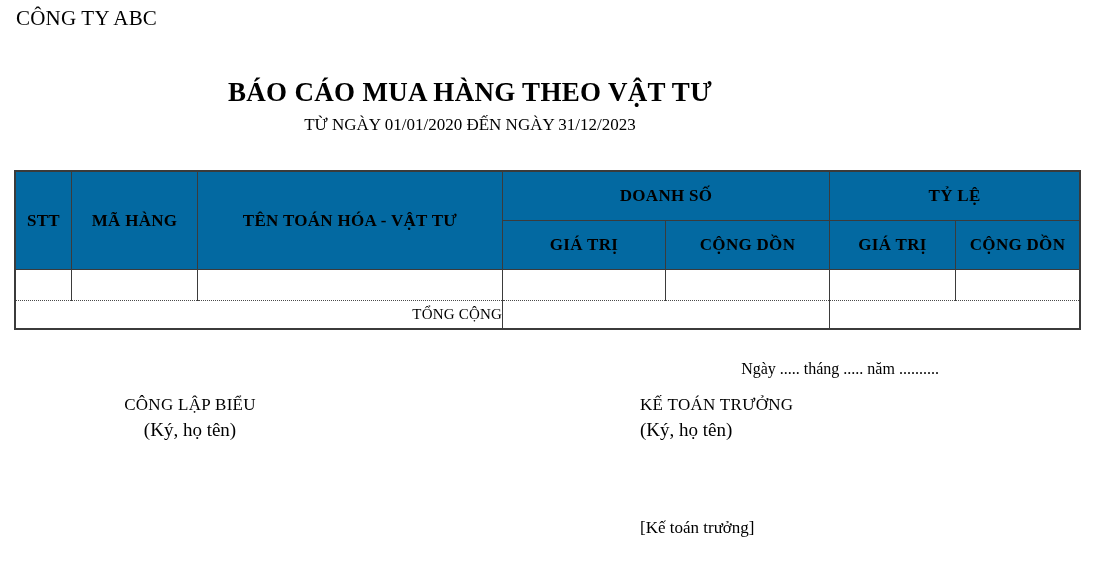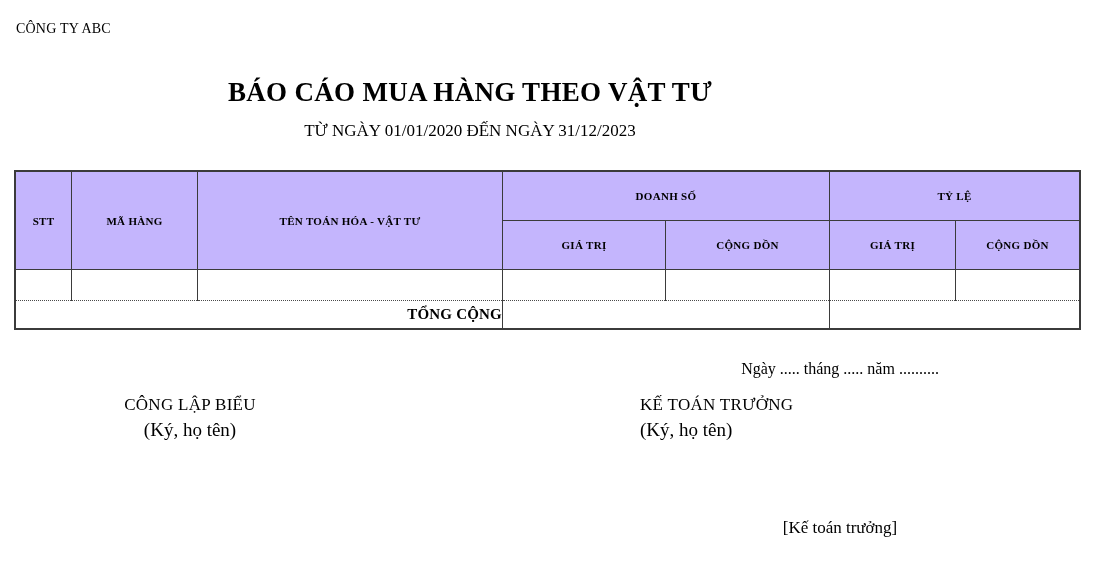--- a/index.html
+++ b/index.html
@@ -14,22 +14,22 @@
     font-family: "Liberation Serif", "DejaVu Serif", serif;
     color: #000000;
     position: relative;
     overflow: hidden;
   }
 
   
   .company-line {
     position: absolute;
     left: 16px;
-    top: 21px;
-    font-size: 14px;
+    top: 6px;
+    font-size: 21px;
     letter-spacing: 0.2px;
     white-space: nowrap;
   }
 
   
   .title-block {
     position: absolute;
     left: 0;
     top: 78px;
     width: 940px;
@@ -38,21 +38,21 @@
   .doc-title {
     font-size: 27px;
     font-weight: bold;
     letter-spacing: 0.3px;
     line-height: 1.1;
     white-space: nowrap;
   }
   .doc-subtitle {
     font-size: 17px;
     font-weight: normal;
-    margin-top: 14px;
+    margin-top: 8px;
     line-height: 1.1;
     white-space: nowrap;
   }
 
   
   .report-table-wrap {
     position: absolute;
     left: 15px;
     top: 171px;
     width: 1064px;
@@ -63,42 +63,42 @@
     width: 1064px;
     font-size: 14px;
   }
   table.report th,
   table.report td {
     border: 1px solid #3b3b3b;
     padding: 0;
     margin: 0;
   }
   table.report thead th {
-    background: #c4b5fd;
+    background: #0369a1;
     font-weight: bold;
     text-align: center;
     letter-spacing: 0.3px;
-    font-size: 11px;
+    font-size: 17px;
     white-space: nowrap;
   }
   .th-tall { height: 96px; }
   .th-top  { height: 48px; }
   .th-bot  { height: 48px; }
 
   tr.data-row td {
     height: 30px;
     background: #ffffff;
   }
   tr.total-row td {
     height: 27px;
     background: #ffffff;
   }
   td.total-label {
     text-align: right;
-    font-weight: bold;
+    font-weight: normal;
     font-size: 15px;
     padding-right: 12px;
     letter-spacing: 0.2px;
     white-space: nowrap;
   }
   
   tr.data-row td { border-bottom: 1px dotted #4a4a4a; }
   tr.total-row td { border-top: 1px dotted #4a4a4a; }
 
   
@@ -147,21 +147,21 @@
     line-height: 1.25;
     white-space: nowrap;
   }
 
   
   .footer-note {
     position: absolute;
     left: 640px;
     top: 518px;
     width: 400px;
-    text-align: center;
+    text-align: left;
     font-size: 17px;
     white-space: nowrap;
   }
 </style>
 </head>
 <body>
 
 <div class="company-line">CÔNG TY ABC</div>
 
 <div class="title-block">

